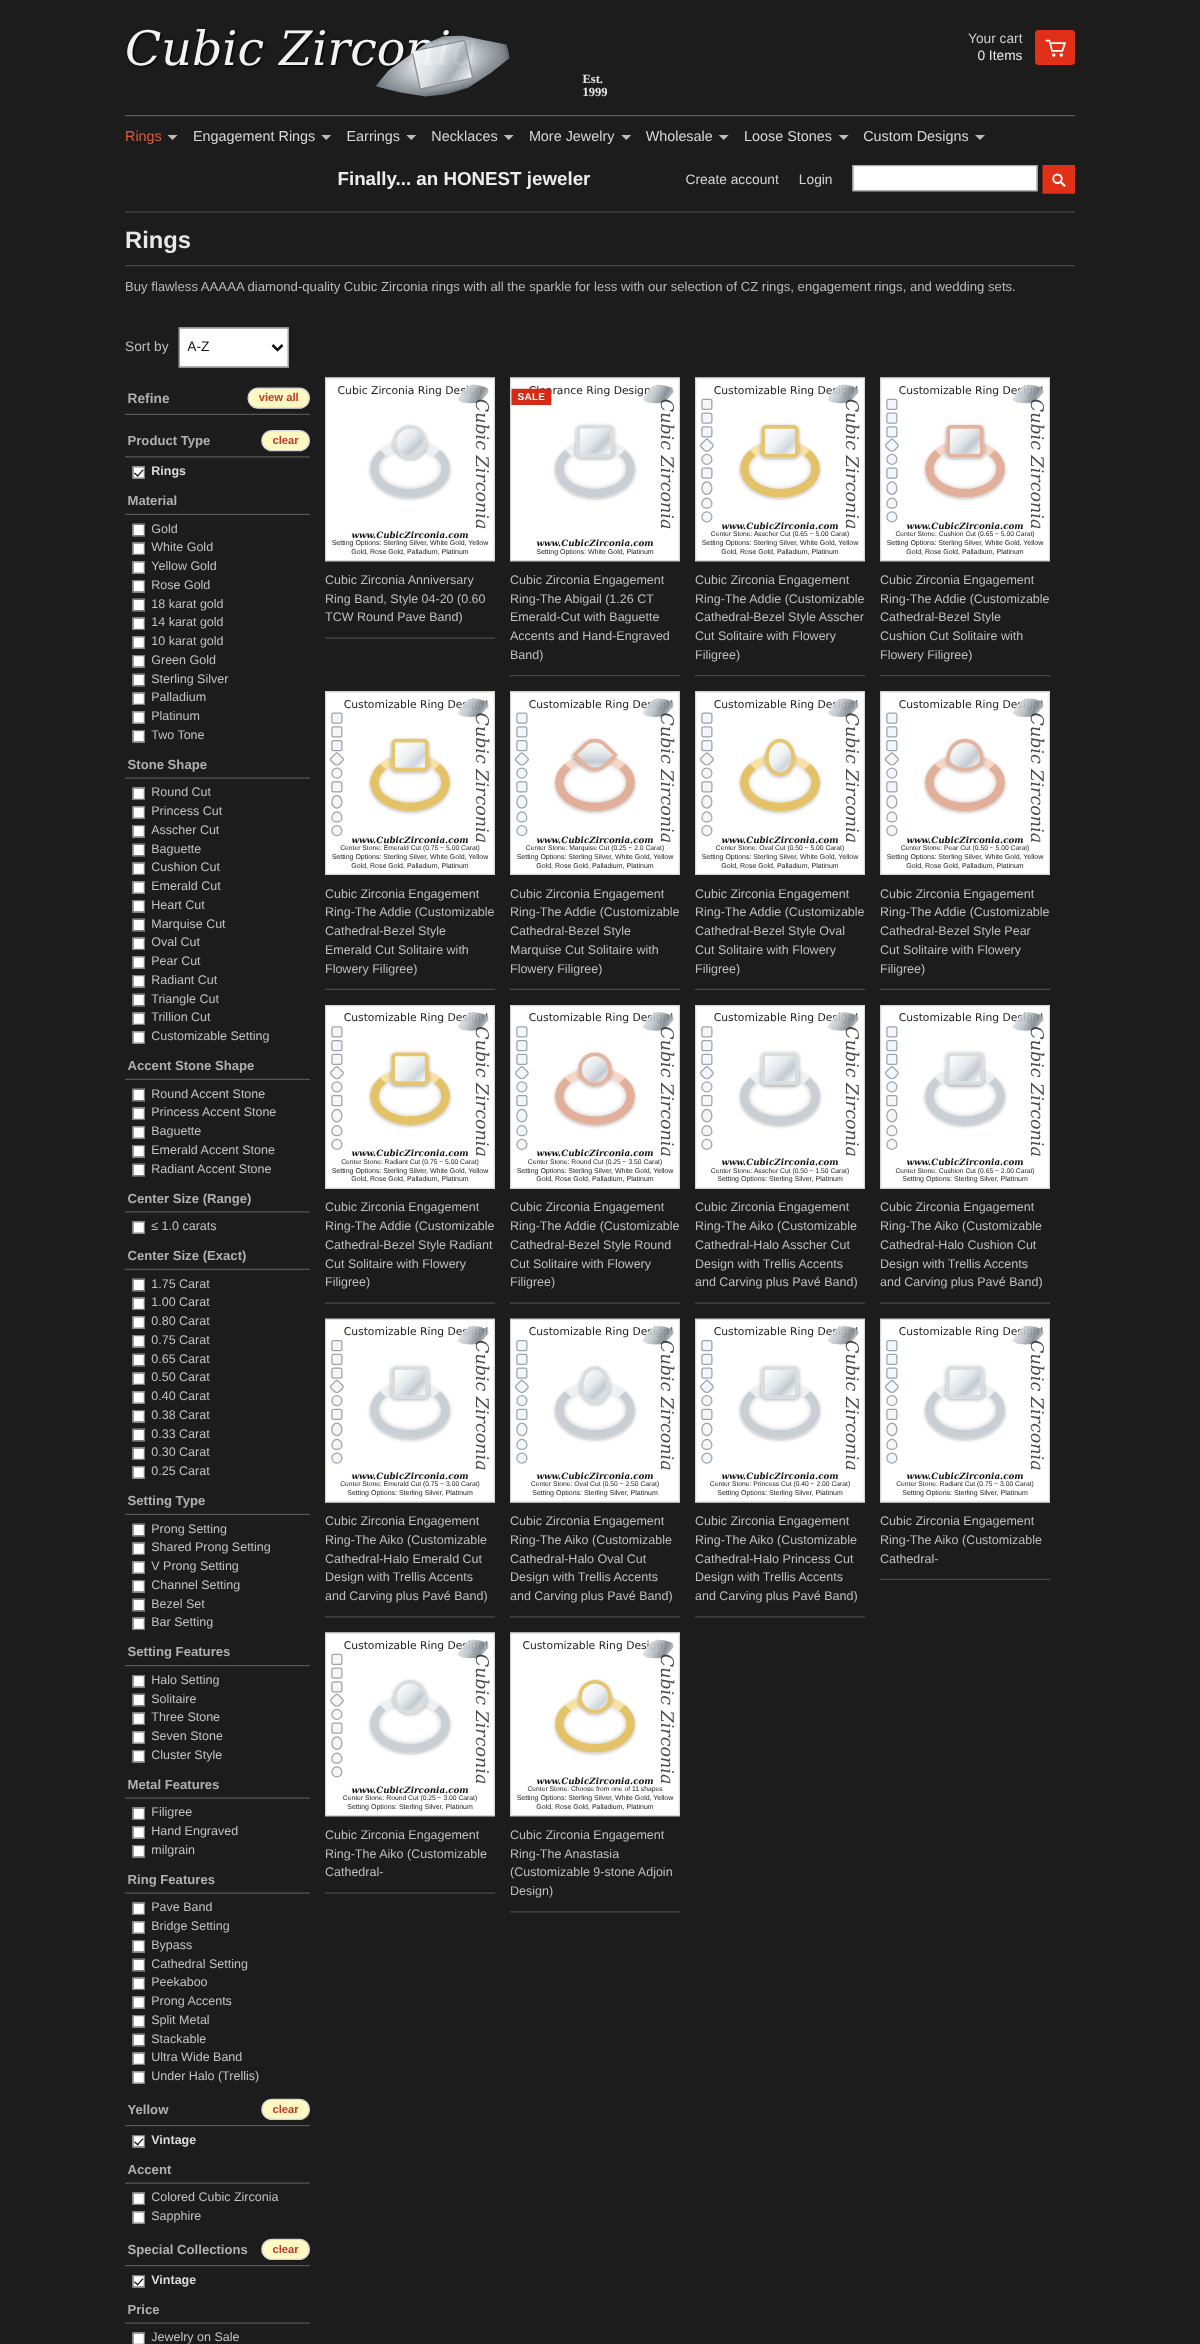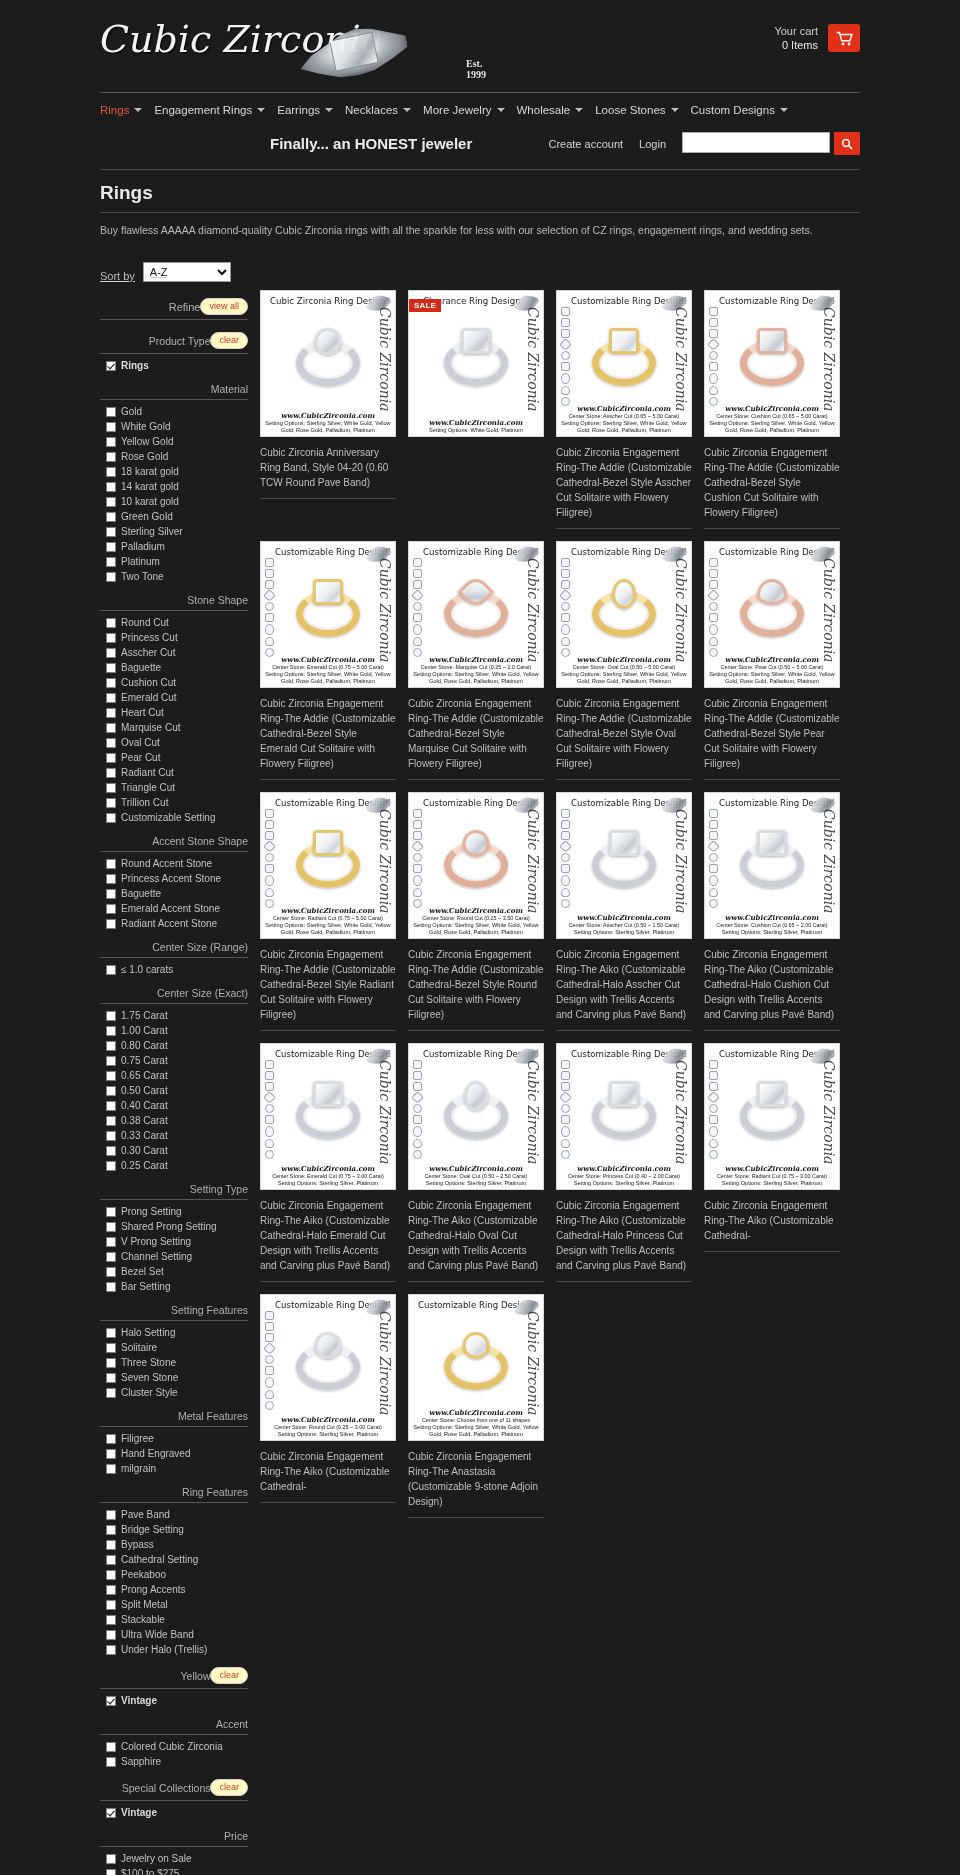--- a/index.html
+++ b/index.html
@@ -88,36 +88,36 @@
   }
 
   
   .divider-top { border-top:1px solid #4a4a4a; margin:4px 100px 0 100px; }
   .title-block { margin: 0 100px; padding: 12px 0 6px 0; }
   h1.page-title { font-size:19px; font-weight:bold; color:#e8e8e8; margin:0 0 2px 0; }
   .divider-h1 { border-bottom:1px solid #4a4a4a; margin: 8px 0 10px 0; }
   .page-desc { font-size:10.5px; color:#b9b9b9; line-height:15px; margin:0; }
 
   
-  .sortrow { margin: 18px 100px 0 100px; display:flex; align-items:flex-end; gap:8px;text-decoration:underline; }
+  .sortrow { margin: 18px 100px 0 100px; display:flex; align-items:center; gap:8px; }
   .sort-label { font-size:11px; color:#bdbdbd; }
   .sort-select {
-    width:88px; height:20px; font-size:11px; background:#fff; color:#111;
+    width:88px; height:32px; font-size:11px; background:#fff; color:#111;
     border:1px solid #9a9a9a; padding:0 2px;
     font-family:"Liberation Sans", sans-serif;
   }
 
   
   .content { display:flex; margin: 8px 100px 0 100px; align-items:flex-start; gap:12px; }
   .sidebar { width:148px; flex:0 0 148px; }
   .grid-col { flex:1; }
 
   .facet-head {
-    display:flex; align-items:center; justify-content:flex-end;
-    font-size:10.5px; font-weight:normal; color:#b0b0b0; padding: 8px 0 4px 2px;
+    display:flex; align-items:center; justify-content:space-between;
+    font-size:10.5px; font-weight:bold; color:#b0b0b0; padding: 8px 0 4px 2px;
   }
   .facet-head.refine { font-size:11px; }
   .facet-rule { border-bottom:1px solid #555; margin-bottom:4px; }
   .pill {
     background:#fef9c3; color:#c0392b; font-size:9px; border-radius:9px;
     padding:2px 8px; line-height:11px; cursor:pointer; border:1px solid #d4d4d4;
   }
   .facet-list { margin:0 0 2px 0; padding:0; list-style:none; }
   .facet-item { display:flex; align-items:center; gap:5px; padding:1px 0 1px 6px; cursor:pointer; }
   .cb {
@@ -714,20 +714,21 @@
                 <div class="ring-vis">
                   <div class="ring-band silver"></div>
                   <div class="ring-halo silver "></div>
                 </div>
               </div>
               <div class="img-foot">
                 <div class="foot-url">www.CubicZirconia.com</div>
                 <div class="foot-opts">Setting Options: White Gold, Platinum</div>
               </div>
             </div>
+            <div class="card-title">Cubic Zirconia Engagement Ring-The Abigail (1.26 CT Emerald-Cut with Baguette Accents and Hand-Engraved Band)</div>
           </div>
           <div class="card">
             <div class="card-img">
               <div class="img-head indent">Customizable Ring Design!</div>
               <div class="corner-ring"></div>
               <div class="watermark">Cubic Zirconia</div>
               <div class="shape-strip">
                 <span class="shape-ic "></span>
                 <span class="shape-ic "></span>
                 <span class="shape-ic "></span>

